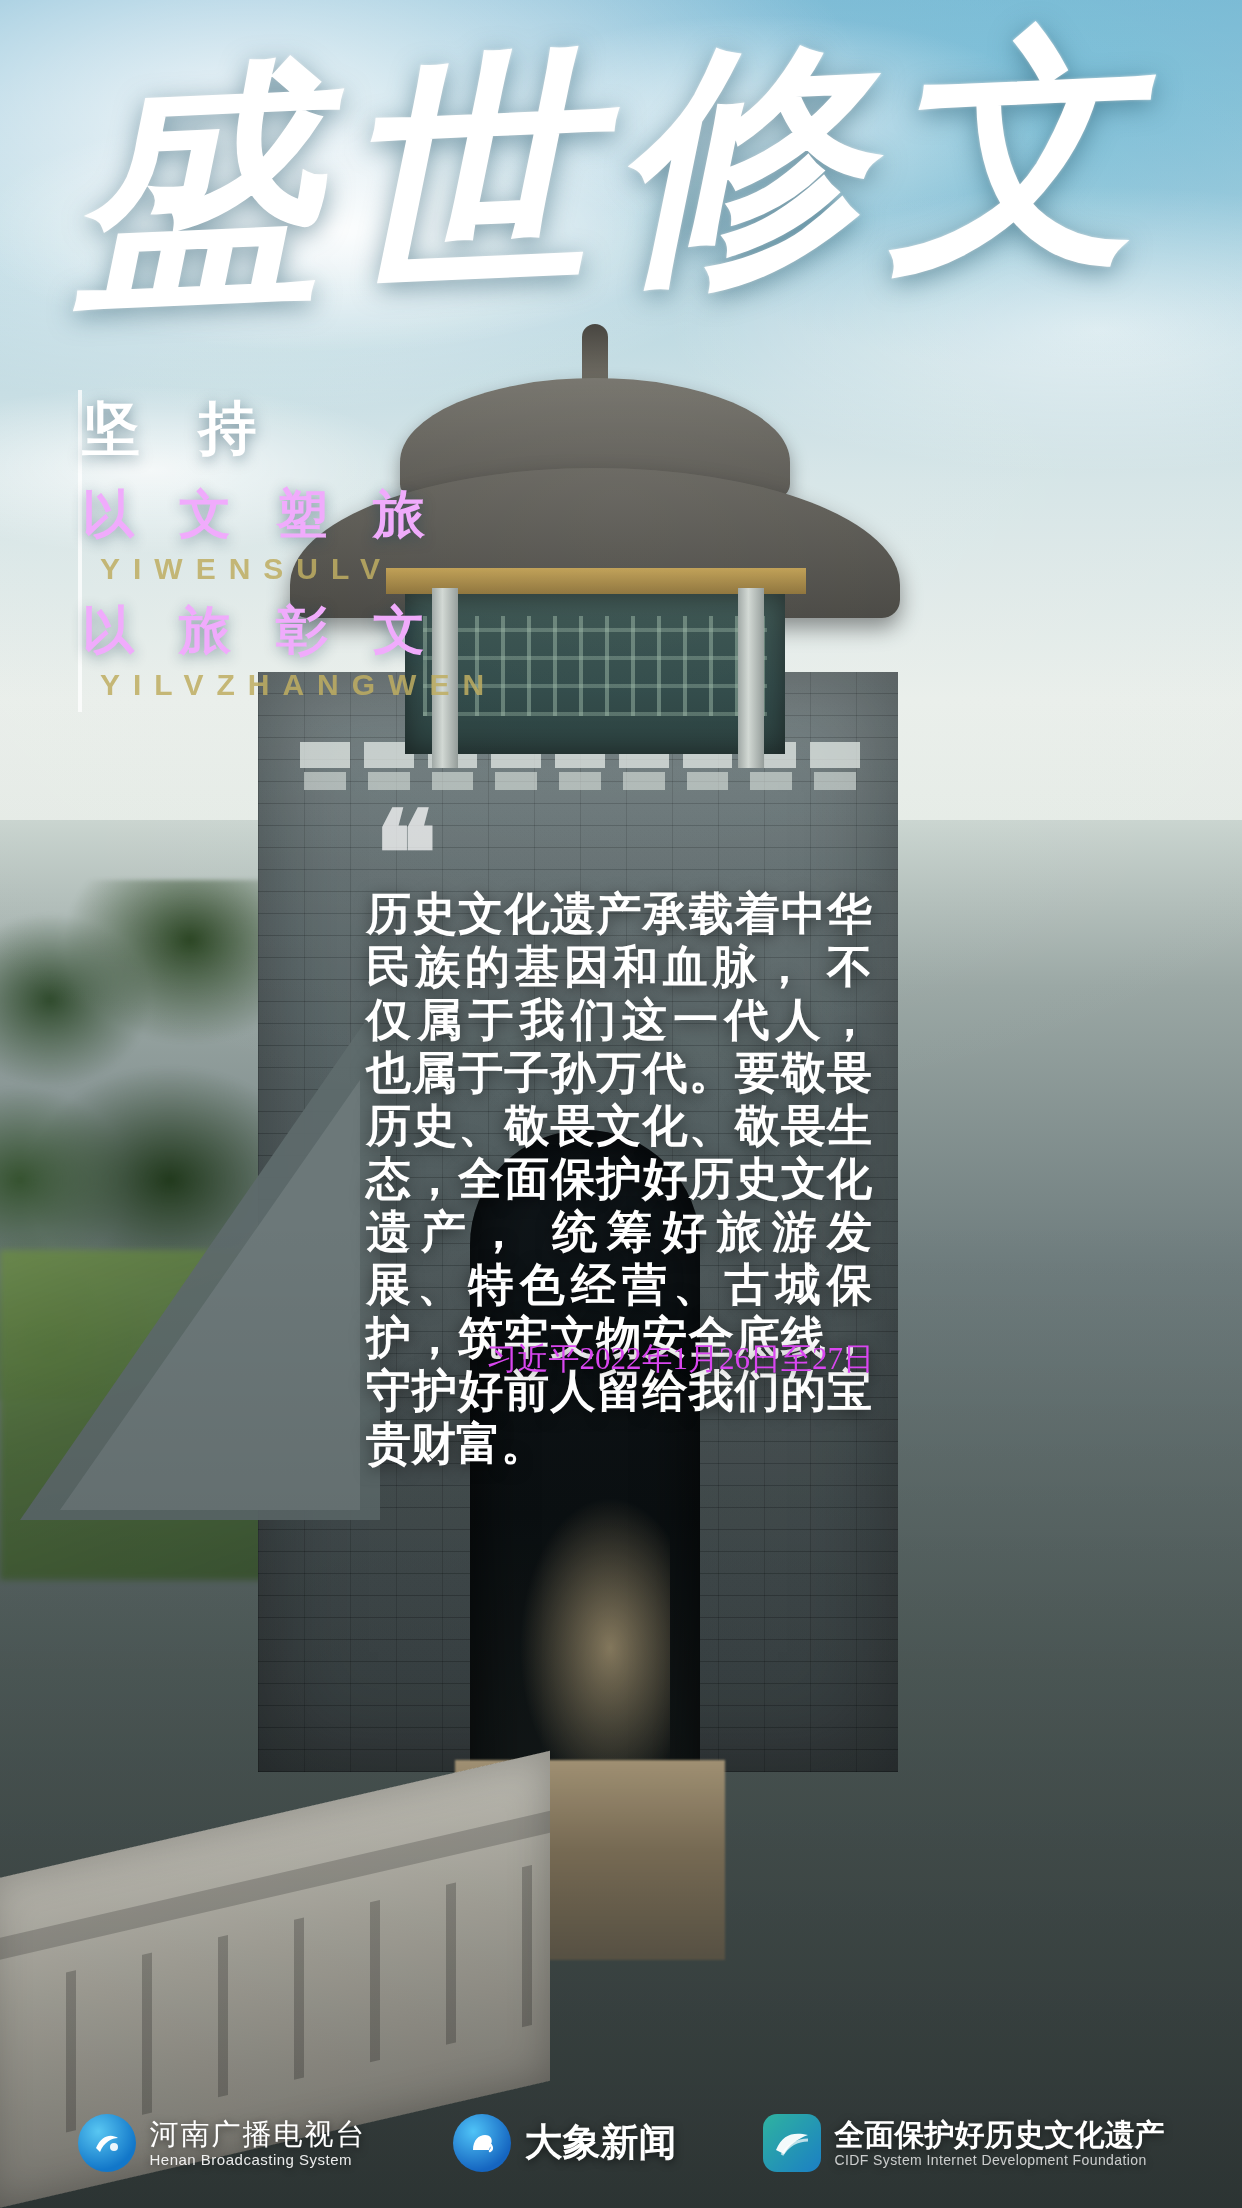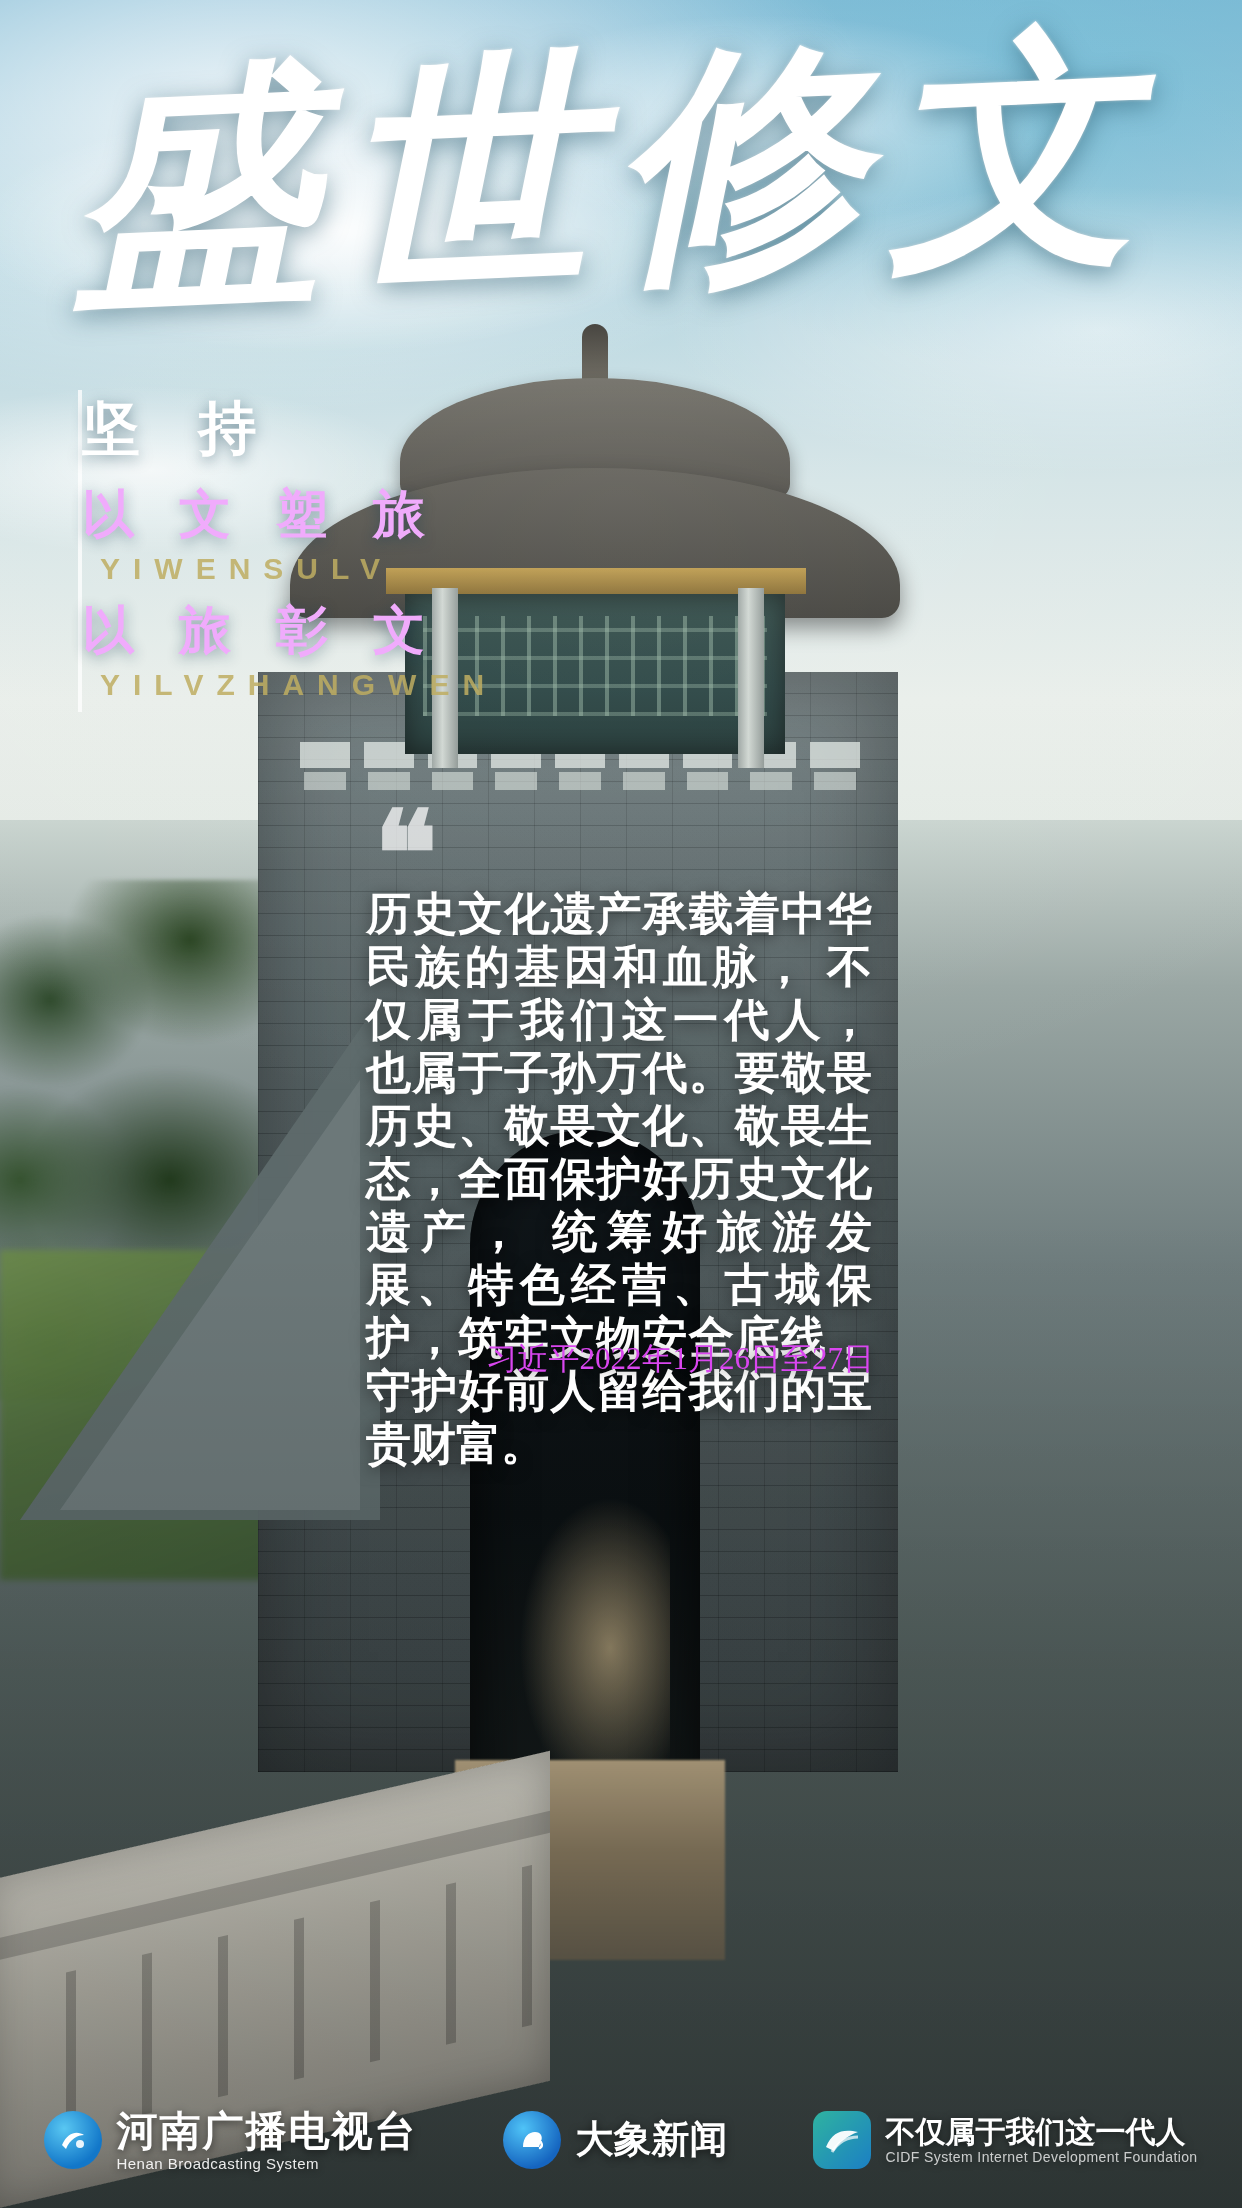--- a/index.html
+++ b/index.html
@@ -304,21 +304,21 @@
     width: 58px; height: 58px;
     border-radius: 50%;
     display: flex; align-items: center; justify-content: center;
     flex: 0 0 auto;
   }
   .mark-hnb { background: radial-gradient(circle at 35% 30%, #59c7f2 0%, #1277c9 70%); }
   .mark-dx  { background: radial-gradient(circle at 35% 30%, #4fc3f7 0%, #1565c0 72%); }
   .mark-cid { background: linear-gradient(135deg, #2fb3a0 0%, #1b7fc4 100%); border-radius: 14px; }
   .logo-mark svg { display:block; }
   .logo-text { color: #ffffff; text-shadow: 0 2px 8px rgba(0,0,0,.6); line-height: 1.15; }
-  .logo-cn { font-size: 41px; font-weight: 700; letter-spacing: 2px; font-family: "Liberation Serif", serif; }
+  .logo-cn { font-size: 29px; font-weight: 400; letter-spacing: 2px; font-family: "Liberation Serif", serif; }
   .logo-en { font-size: 15px; letter-spacing: .5px; opacity: .9; }
   .logo-cn-big { font-size: 38px; font-weight: 700; font-family: "Liberation Serif", serif; }
   .logo-cid-cn { font-size: 30px; font-weight: 700; font-family: "Liberation Serif", serif; }
   .logo-cid-en { font-size: 14px; opacity: .75; letter-spacing: .4px; }
 </style>
 </head>
 <body>
 
 <div class="poster">
 
@@ -404,20 +404,20 @@
     </div>
 
     <div class="logo">
       <div class="logo-mark mark-cid">
         <svg width="38" height="30" viewBox="0 0 38 30" aria-hidden="true">
           <path d="M3 22 C10 6, 20 4, 35 7 C24 11, 16 17, 11 26 Z" fill="#ffffff" opacity="0.95"></path>
           <path d="M9 27 C16 16, 25 12, 35 12" stroke="#ffffff" stroke-width="3" fill="none" opacity="0.7"></path>
         </svg>
       </div>
       <div class="logo-text">
-        <div class="logo-cid-cn">不仅属于我们这一代人</div>
+        <div class="logo-cid-cn">全面保护好历史文化遗产</div>
         <div class="logo-cid-en">CIDF  System Internet Development Foundation</div>
       </div>
     </div>
 
   </div>
 
 </div>
 
 </body></html>

